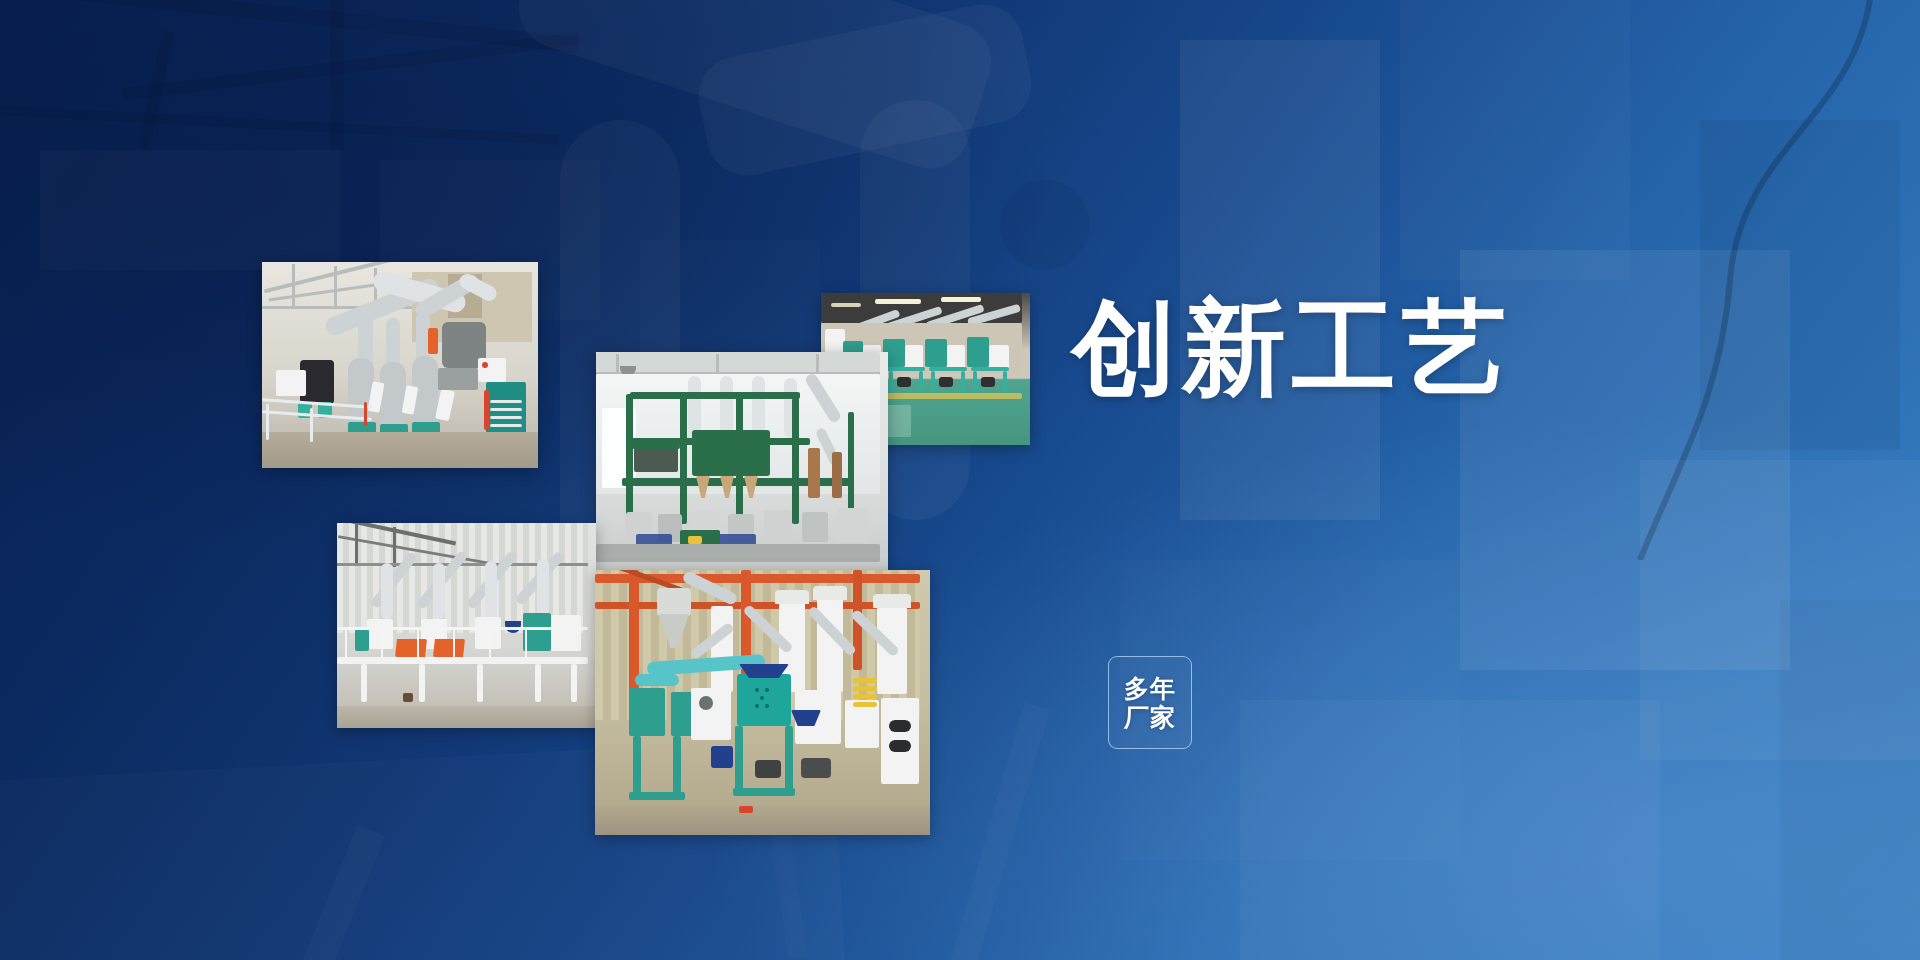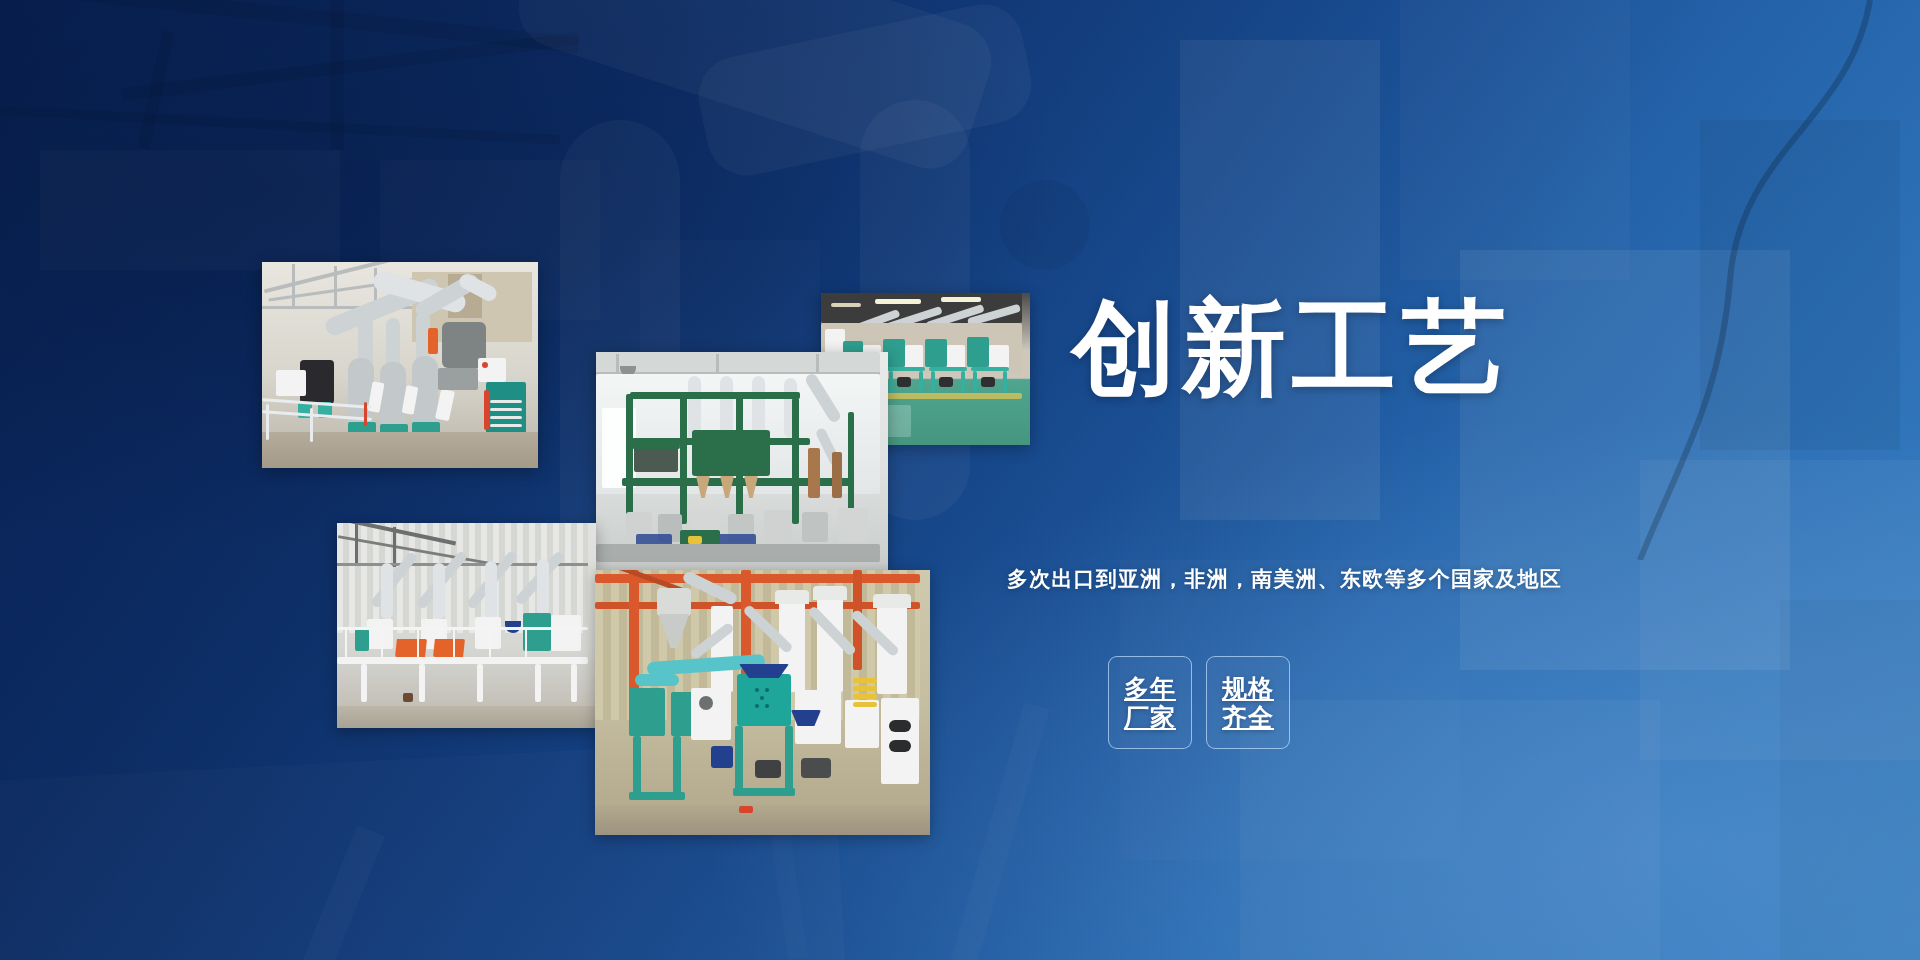--- a/index.html
+++ b/index.html
@@ -72,21 +72,21 @@
 
   #badges{position:absolute;left:1108px;top:656px;display:flex;gap:14px;}
   .badge{
     width:84px;height:93px;box-sizing:border-box;
     border:1.5px solid rgba(190,220,250,.72);
     border-radius:9px;background:rgba(255,255,255,.035);
     display:flex;flex-direction:column;align-items:center;justify-content:center;
     color:#fff;font-size:25px;font-weight:700;line-height:1.16;letter-spacing:1px;
     text-shadow:0 1px 5px rgba(0,0,0,.28);
   }
-  .badge span{display:block;text-decoration:underline;}
+  .badge span{display:block;}
 </style>
 </head>
 <body>
 
 <div id="banner">
 
   <div class="bg-layer">
 
     <div class="bg-shape dk" style="left:60px;top:10px;width:520px;height:16px;transform:rotate(6deg);"></div>
     <div class="bg-shape dk" style="left:120px;top:60px;width:460px;height:13px;transform:rotate(-7deg);"></div>
@@ -417,26 +417,21 @@
 
         <div class="floor" style="height:32px;background:linear-gradient(180deg,#b3a98e,#a09madd 100%);"></div>
         <div class="floor" style="height:30px;background:linear-gradient(180deg,#b3a98e,#9d9380);"></div>
         <div class="mach red" style="left:144px;top:236px;width:14px;height:7px;"></div>
       </div>
     </div>
   </div>
 
   <div class="headline" id="headline1">创新工艺</div>
 
-  <div id="subtitle">多次出口到亚洲，非洲，南美洲、东欧等多个国家及地区</div>
 
   <div id="badges">
     <div class="badge">
       <span>多年</span>
       <span>厂家</span>
     </div>
-    <div class="badge">
-      <span>规格</span>
-      <span>齐全</span>
-    </div>
   </div>
 
 </div>
 
 </body></html>

